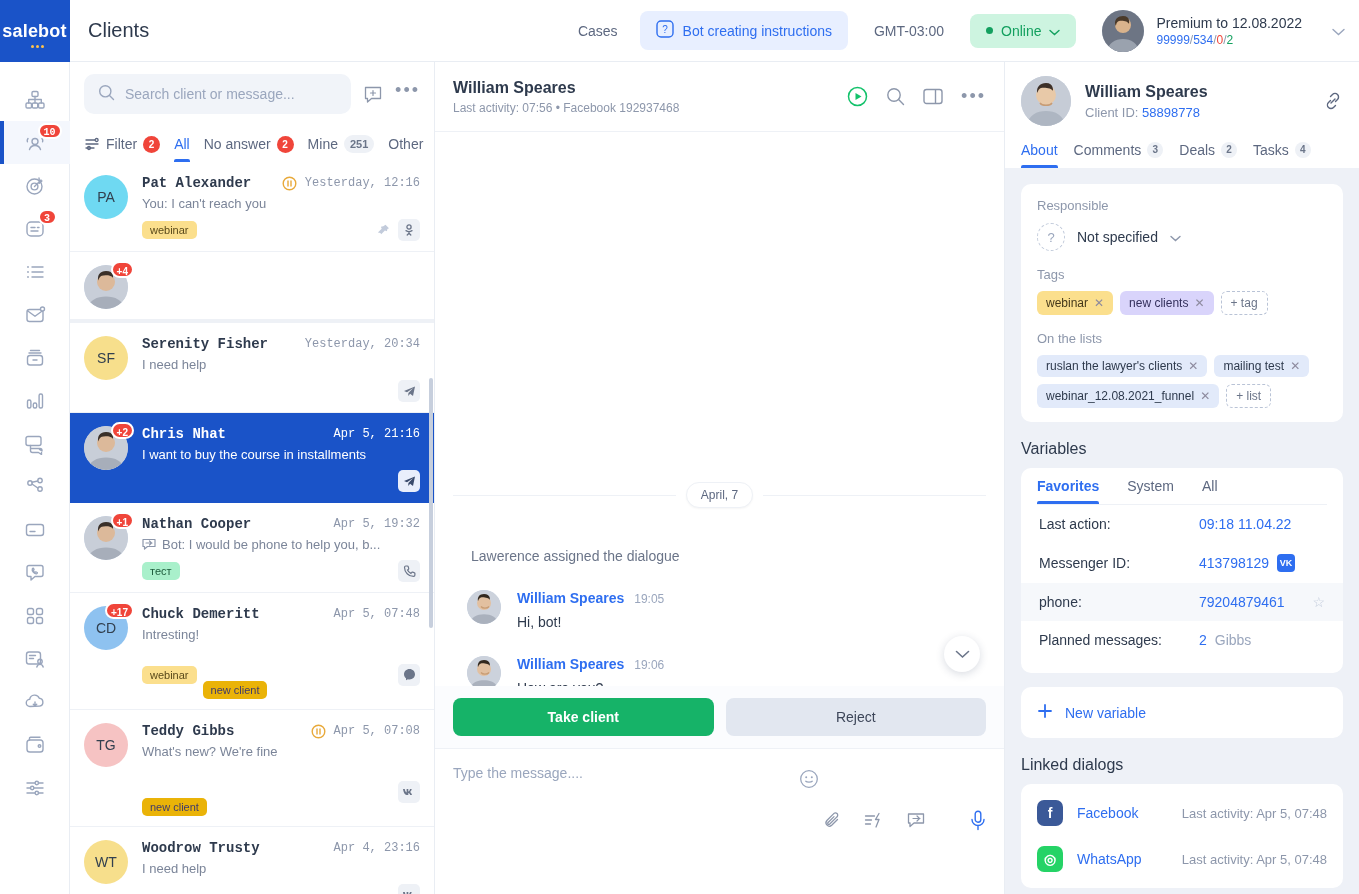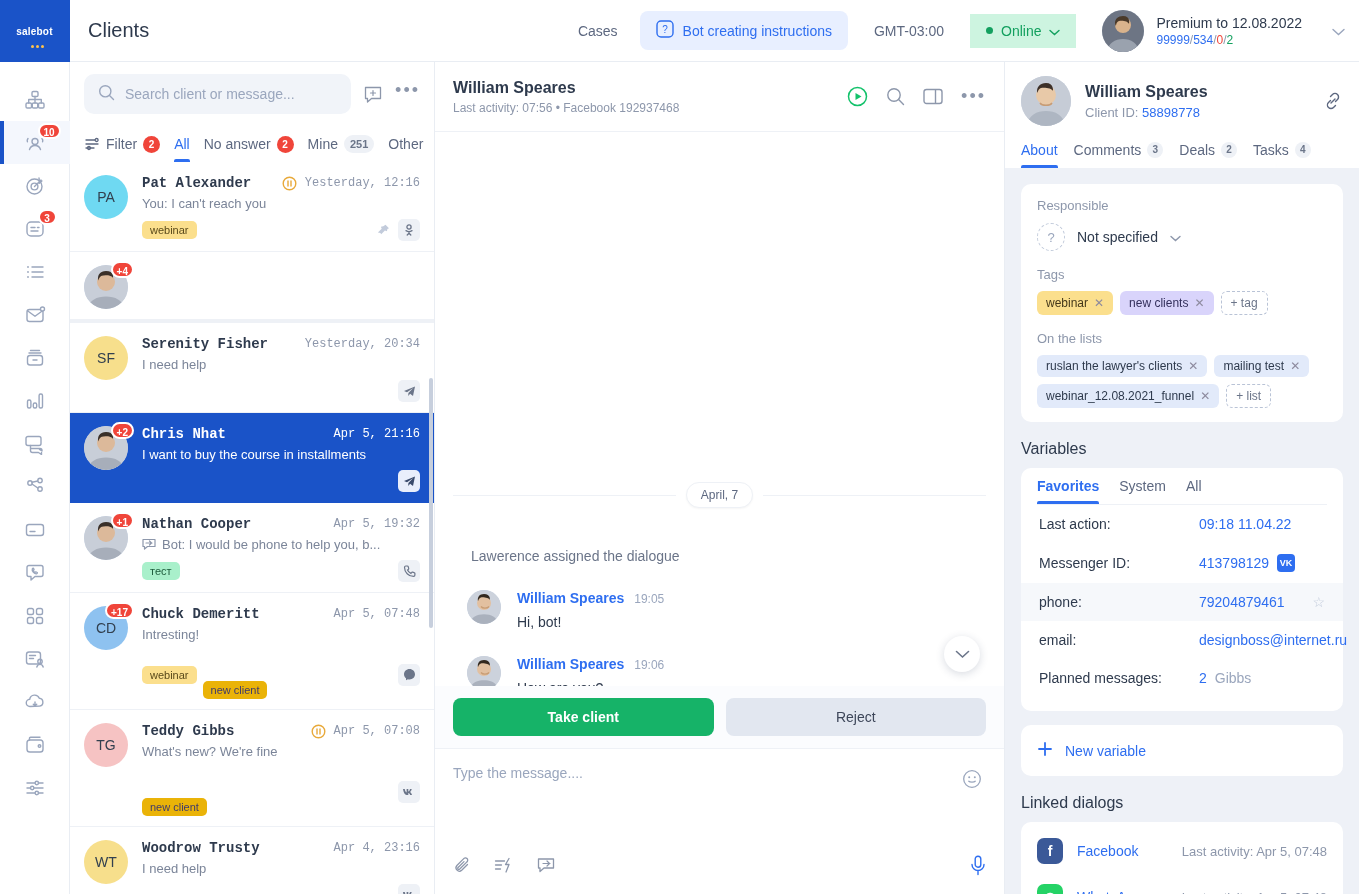--- a/index.html
+++ b/index.html
@@ -15,32 +15,32 @@
   
   .rail {
     width: 70px; height: 894px; background: #fff;
     border-right: 1px solid #e9edf3;
     display: flex; flex-direction: column; align-items: center;
     flex: 0 0 70px;
   }
   .rail-logo {
     width: 70px; height: 62px; background: #1a53c8;
     display: flex; align-items: center; justify-content: center;
-    color: #fff; font-size: 10px; font-weight: 700; letter-spacing: .2px;
+    color: #fff; font-size: 18px; font-weight: 700; letter-spacing: .2px;
     position: relative;
   }
   .rail-logo .dots {
     position: absolute; left: 31px; bottom: 14px;
     display: flex; gap: 2px;
   }
   .rail-logo .dots i { width: 3px; height: 3px; background: #ffc24b; border-radius: 50%; display: block; }
   .rail-items { display: flex; flex-direction: column; align-items: center; width: 70px; padding-top: 16px; }
   .rail-item {
     width: 70px; height: 43px; display: flex; align-items: center; justify-content: center;
-    position: relative; color: #9aa6bd; cursor: pointer;
+    position: relative; color: #9aa6bd; cursor: pointer; font-family: Liberation Mono, monospace;
   }
   .rail-item.active { background: #f4f7fd; }
   .rail-item.active:before {
     content:""; position: absolute; left:0; top:0; bottom:0; width: 4px; background: #1a53c8;
   }
   .rail-item svg { display:block; }
   .rail-badge {
     position: absolute; top: 2px; left: 38px;
     background: #f0453a; color: #fff; font-size: 10px; font-weight: 700;
     border-radius: 9px; min-width: 19px; height: 16px; line-height: 16px;
@@ -57,21 +57,21 @@
   .header-spacer { flex: 1; }
   .header-cases { font-size: 14px; color: #5a6madd; color:#5d6880; margin-right: 22px; cursor:pointer; }
   .header-instr {
     display: flex; align-items: center; gap: 9px;
     background: #e8efff; color: #2e6ef0; border-radius: 8px;
     padding: 9px 16px; font-size: 14px; cursor: pointer; font-weight: 500;
   }
   .header-gmt { font-size: 14px; color: #5d6880; margin-left: 26px; }
   .header-online {
     margin-left: 26px; display:flex; align-items:center; gap: 8px;
-    background: #cdf4e0; color: #13a05f; border-radius: 0;
+    background: #cdf4e0; color: #13a05f; border-radius: 8px;
     padding: 9px 16px; font-size: 14px; cursor: pointer;
   }
   .header-online .dot { width: 7px; height: 7px; border-radius: 50%; background: #13a05f; }
   .header-user { display: flex; align-items: center; margin-left: 26px; margin-right: 8px; }
   .avatar-img {
     border-radius: 50%; background: #c9d3e3; overflow: hidden;
     display: inline-block; position: relative; flex: none;
   }
   .avatar-img svg { display:block; }
   .header-user-meta { margin-left: 12px; }
@@ -187,21 +187,21 @@
   .btn-take {
     flex:1; height: 38px; border-radius: 8px; background:#16b368; color:#fff;
     font-size: 14px; font-weight: 700; display:flex; align-items:center; justify-content:center; cursor:pointer; border: none;
     font-family: "Liberation Sans", sans-serif;
   }
   .btn-reject {
     flex:1; height: 38px; border-radius: 8px; background:#e2e7f0; color:#3d4659;
     font-size: 14px; display:flex; align-items:center; justify-content:center; cursor:pointer; border:none;
     font-family: "Liberation Sans", sans-serif;
   }
-  .composer { border-top: 1px solid #eef1f6; padding: 16px 18px 14px 18px; display:flex; flex-direction: column; height: 146px;}
+  .composer { border-top: 1px solid #eef1f6; padding: 16px 18px 14px 18px; display:flex; flex-direction: row; height: 146px;}
   .composer-top { display:flex; align-items:flex-start; flex: 1;}
   .composer-top input {
     flex:1; border:none; outline:none; font-size:14px; color:#2e3a4d;
     font-family: "Liberation Sans", sans-serif; background: transparent;
   }
   .composer-top input::placeholder { color:#9aa6bd; }
   .composer-bottom { display:flex; align-items:center; gap: 22px; color:#8d97ab; }
   .composer-bottom .sp { flex:1; }
   .mic { color:#2e6ef0; }
 
@@ -233,21 +233,21 @@
   }
   .resp-name { font-size: 14px; color:#2e3a4d; }
   .chipwrap { display:flex; flex-wrap: wrap; gap: 7px; margin-top: 9px; }
   .chip { font-size: 12px; border-radius: 6px; padding: 4px 9px; display:flex; align-items:center; gap: 6px; }
   .chip .x { color: #8d8a9e; cursor:pointer; font-size: 12px; }
   .chip-yellow { background:#fbdf8d; color:#44381a; }
   .chip-purple { background:#d9d4fb; color:#34305c; }
   .chip-blue { background:#e2eafa; color:#2e3a4d; }
   .chip-dash { border: 1px dashed #b9c3d6; color:#6b7589; background: transparent; cursor:pointer; }
   .sect-title { font-size: 16px; color:#2e3a4d; margin: 18px 0 10px 0; }
-  .vtabs { display:flex; gap: 20px; border-bottom: 1px solid #eef1f6; padding: 0 0 0 0; margin: -2px 0 0 0; align-items: center; }
+  .vtabs { display:flex; gap: 28px; border-bottom: 1px solid #eef1f6; padding: 0 0 0 0; margin: -2px 0 0 0; align-items: center; }
   .vtab { font-size: 14px; color:#5d6880; padding: 0 0 10px 0; cursor:pointer; position:relative; }
   .vtab.active { color:#2e6ef0; font-weight: 700; }
   .vtab.active:after { content:""; position:absolute; left:0; right:0; bottom:0; height:3px; background:#2e6ef0; border-radius:2px 2px 0 0;}
   .vrow { display:flex; align-items:center; padding: 11px 2px; font-size: 14px; }
   .vrow.hl { background:#f6f8fb; margin: 0 -16px; padding-left: 18px; padding-right: 18px; }
   .vkey { color:#2e3a4d; width: 160px; flex: none; }
   .vval { color:#2e6ef0; flex:1; display:flex; align-items:center; gap: 8px; }
   .vk-ic { width: 18px; height: 18px; border-radius: 4px; background:#2e6ef0; color:#fff; font-size: 9px; font-weight:700; display:flex; align-items:center; justify-content:center;}
   .star { color:#c2cbdb; cursor:pointer; }
   .muted { color:#9aa6bd; }
@@ -999,26 +999,20 @@
             </div>
             <div class="vrow hl">
               <span class="vkey">phone:</span>
               <span class="vval">
                 <span>79204879461</span>
                 <span style="flex:1"></span>
                 <span class="star">☆</span>
               </span>
             </div>
             <div class="vrow">
-              <span class="vkey">email:</span>
-              <span class="vval">
-                <span>designboss@internet.ru</span>
-              </span>
-            </div>
-            <div class="vrow">
               <span class="vkey">Planned messages:</span>
               <span class="vval">
                 <span>2</span>
                 <span class="muted">Gibbs</span>
               </span>
             </div>
           </div>
       </div>
 
       <div class="newvar">

